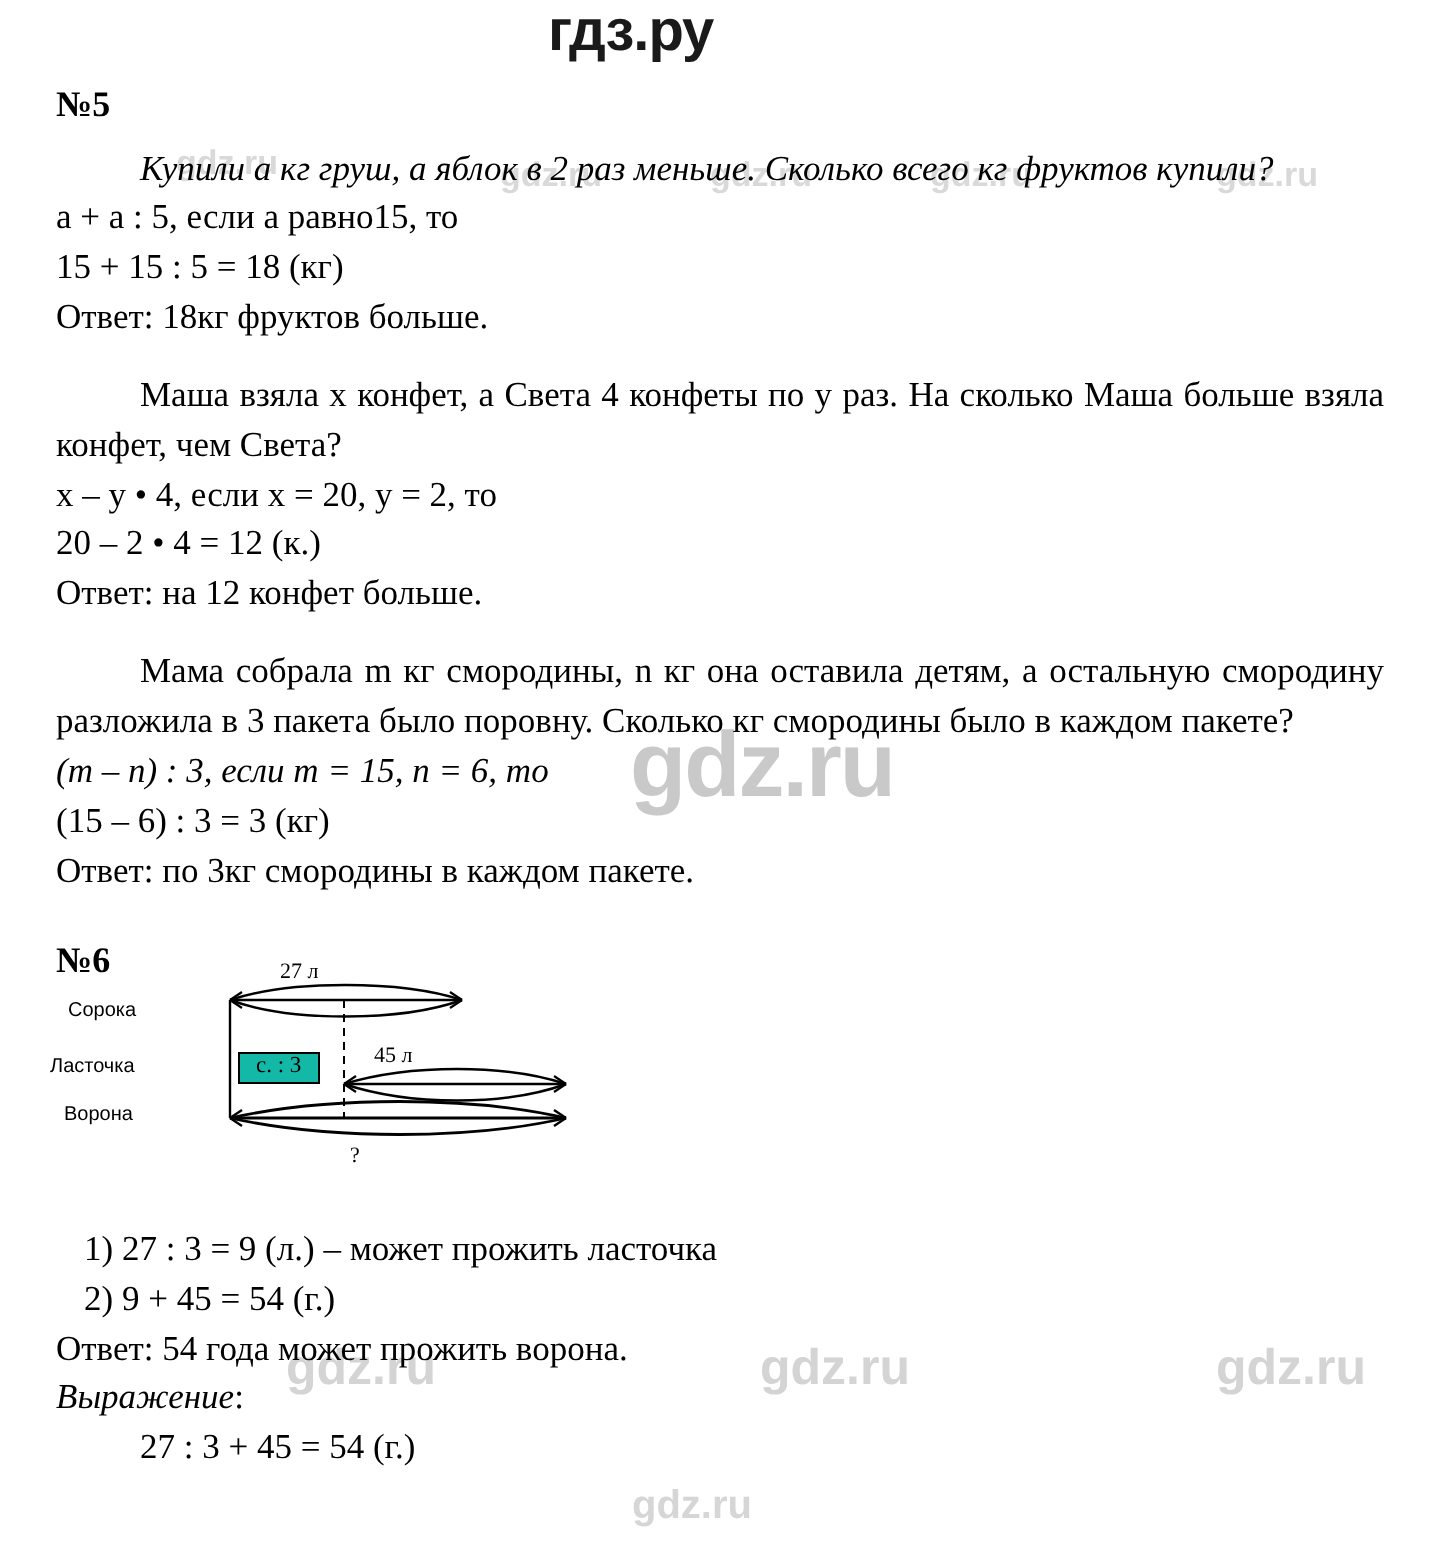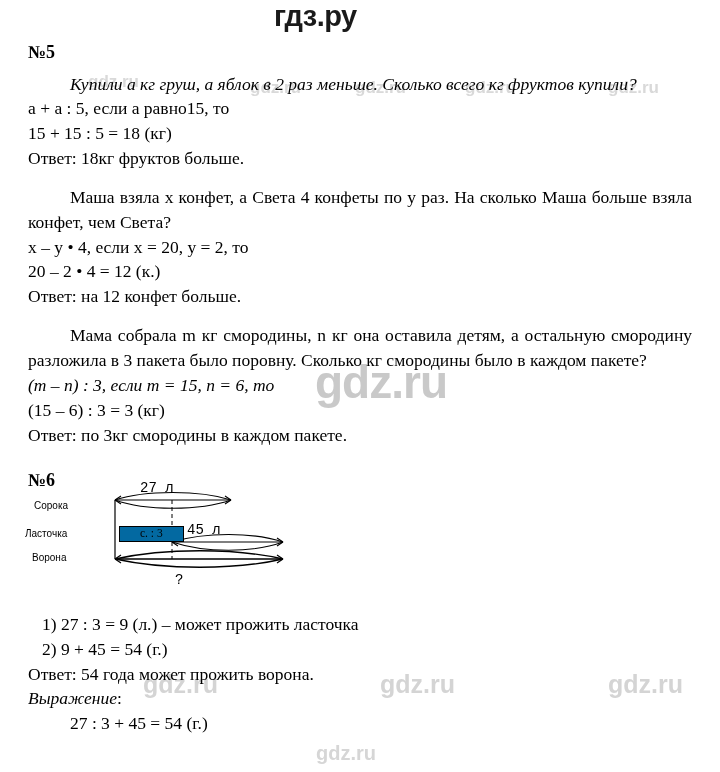--- a/index.html
+++ b/index.html
@@ -79,29 +79,28 @@
     width: 280px;
     height: 110px;
   }
   .scheme-label {
     position: absolute;
     font-size: 10px;
     font-family: Liberation Sans, sans-serif;
   }
   .scheme-cap {
     position: absolute;
-    font-size: 14px;
-    font-family: Liberation Mono, monospace;
+    font-size: 11px;
   }
   .cbox {
     position: absolute;
     border: 1px solid #000;
     font-size: 11.5px;
-    padding: 1px 20px;
-    background: #0369a1;
+    padding: 1px 8px;
+    background: #14b8a6;
     line-height: 1;
   }
 
   
   .logo-bottom {
     position: absolute;
     left: 316px;
     top: 742px;
     font-family: "Liberation Sans", sans-serif;
     font-weight: bold;

